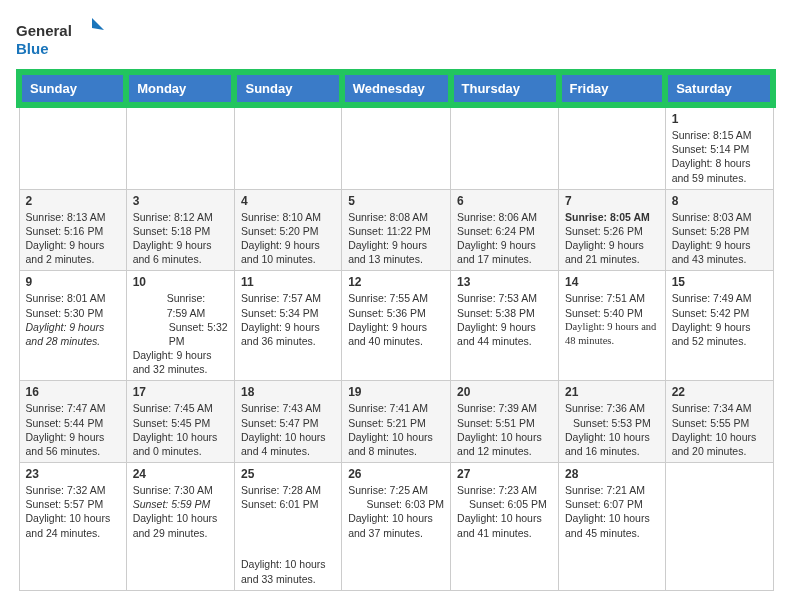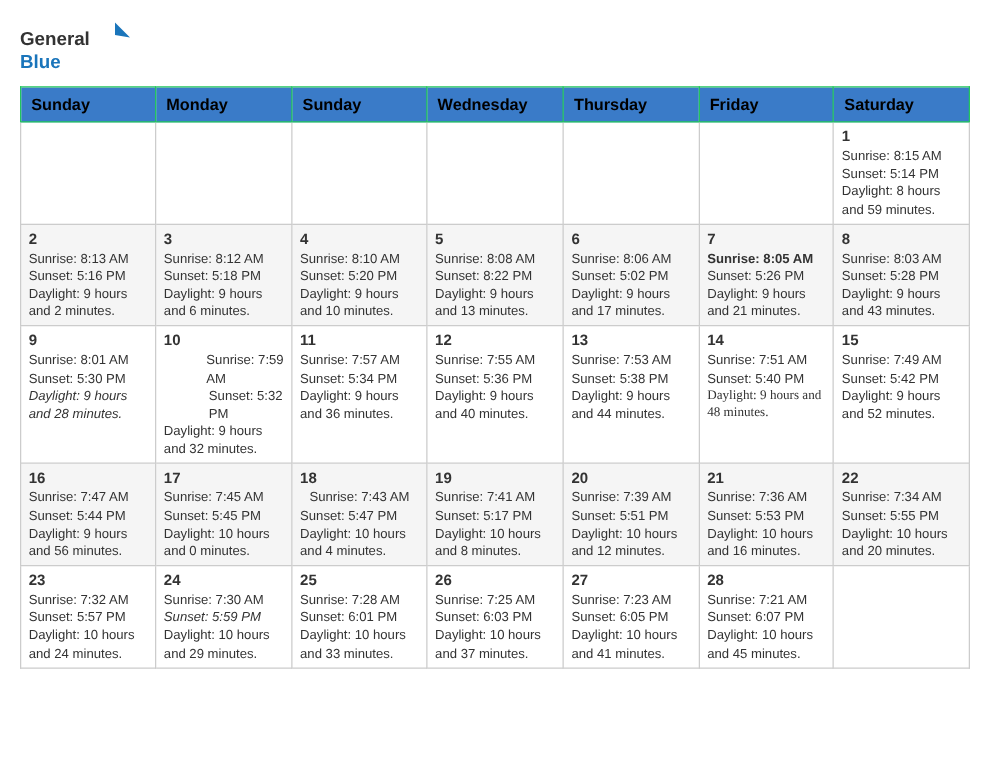--- a/index.html
+++ b/index.html
@@ -32,26 +32,26 @@
       font-size: 15px;
       color: #444;
     }
     .calendar-table {
       width: 100%;
       border-collapse: collapse;
       border: 1px solid #ccc;
     }
     .calendar-table th {
       background-color: #3a7bc8;
-      color: #000000;
+      color: #ffffff;
       text-align: left;
       padding: 6px 8px;
       font-size: 13px;
       font-weight: bold;
-      border: 1px solid #22c55e;
+      border: 6px solid #22c55e;
     }
     .calendar-table td {
       vertical-align: top;
       padding: 4px 6px;
       border: 1px solid #ccc;
       width: 110px;
       min-height: 80px;
       font-size: 10.5px;
       color: #333;
       background: #fff;
@@ -131,27 +131,27 @@
         </td>
         <td>
           <span class="day-num">4</span>
           <div style="line-height: 1.35;">Sunrise: 8:10 AM</div>
           <div style="line-height: 1.35;">Sunset: 5:20 PM</div>
           <div style="line-height: 1.35;">Daylight: 9 hours and 10 minutes.</div>
         </td>
         <td>
           <span class="day-num">5</span>
           <div style="line-height: 1.35;">Sunrise: 8:08 AM</div>
-          <div style="line-height: 1.35;">Sunset: 8:22 PM</div>
+          <div style="line-height: 1.35;">Sunset: 11:22 PM</div>
           <div style="line-height: 1.35;">Daylight: 9 hours and 13 minutes.</div>
         </td>
         <td>
           <span class="day-num">6</span>
           <div style="line-height: 1.35;">Sunrise: 8:06 AM</div>
-          <div style="line-height: 1.35;">Sunset: 5:02 PM</div>
+          <div style="line-height: 1.35;">Sunset: 6:24 PM</div>
           <div style="line-height: 1.35;">Daylight: 9 hours and 17 minutes.</div>
         </td>
         <td>
           <span class="day-num">7</span>
           <div style="line-height: 1.35; font-weight: bold;">Sunrise: 8:05 AM</div>
           <div style="line-height: 1.35;">Sunset: 5:26 PM</div>
           <div style="line-height: 1.35;">Daylight: 9 hours and 21 minutes.</div>
         </td>
         <td>
           <span class="day-num">8</span>
@@ -212,40 +212,40 @@
           <div style="line-height: 1.35;">Daylight: 9 hours and 56 minutes.</div>
         </td>
         <td>
           <span class="day-num">17</span>
           <div style="line-height: 1.35;">Sunrise: 7:45 AM</div>
           <div style="line-height: 1.35;">Sunset: 5:45 PM</div>
           <div style="line-height: 1.35;">Daylight: 10 hours and 0 minutes.</div>
         </td>
         <td>
           <span class="day-num">18</span>
-          <div style="line-height: 1.35; text-align: center;">Sunrise: 7:43 AM</div>
+          <div style="line-height: 1.35;">Sunrise: 7:43 AM</div>
           <div style="line-height: 1.35;">Sunset: 5:47 PM</div>
           <div style="line-height: 1.35;">Daylight: 10 hours and 4 minutes.</div>
         </td>
         <td>
           <span class="day-num">19</span>
           <div style="line-height: 1.35;">Sunrise: 7:41 AM</div>
-          <div style="line-height: 1.35;">Sunset: 5:17 PM</div>
+          <div style="line-height: 1.35;">Sunset: 5:21 PM</div>
           <div style="line-height: 1.35;">Daylight: 10 hours and 8 minutes.</div>
         </td>
         <td>
           <span class="day-num">20</span>
           <div style="line-height: 1.35;">Sunrise: 7:39 AM</div>
           <div style="line-height: 1.35;">Sunset: 5:51 PM</div>
           <div style="line-height: 1.35;">Daylight: 10 hours and 12 minutes.</div>
         </td>
         <td>
           <span class="day-num">21</span>
           <div style="line-height: 1.35;">Sunrise: 7:36 AM</div>
-          <div style="line-height: 1.35;">Sunset: 5:53 PM</div>
+          <div style="line-height: 1.35; text-align: center;">Sunset: 5:53 PM</div>
           <div style="line-height: 1.35;">Daylight: 10 hours and 16 minutes.</div>
         </td>
         <td>
           <span class="day-num">22</span>
           <div style="line-height: 1.35;">Sunrise: 7:34 AM</div>
           <div style="line-height: 1.35;">Sunset: 5:55 PM</div>
           <div style="line-height: 1.35;">Daylight: 10 hours and 20 minutes.</div>
         </td>
       </tr>
       <tr>
@@ -258,32 +258,32 @@
         <td>
           <span class="day-num">24</span>
           <div style="line-height: 1.35;">Sunrise: 7:30 AM</div>
           <div style="line-height: 1.35; font-style: italic;">Sunset: 5:59 PM</div>
           <div style="line-height: 1.35;">Daylight: 10 hours and 29 minutes.</div>
         </td>
         <td>
           <span class="day-num">25</span>
           <div style="line-height: 1.35;">Sunrise: 7:28 AM</div>
           <div style="line-height: 1.35;">Sunset: 6:01 PM</div>
-          <div style="line-height: 1.35;">Daylight: 10 hours and 33 minutes.</div>
+          <div style="line-height: 1.35; margin-top: 46px;">Daylight: 10 hours and 33 minutes.</div>
         </td>
         <td>
           <span class="day-num">26</span>
           <div style="line-height: 1.35;">Sunrise: 7:25 AM</div>
-          <div style="line-height: 1.35;">Sunset: 6:03 PM</div>
+          <div style="line-height: 1.35; text-align: right;">Sunset: 6:03 PM</div>
           <div style="line-height: 1.35;">Daylight: 10 hours and 37 minutes.</div>
         </td>
         <td>
           <span class="day-num">27</span>
           <div style="line-height: 1.35;">Sunrise: 7:23 AM</div>
-          <div style="line-height: 1.35;">Sunset: 6:05 PM</div>
+          <div style="line-height: 1.35; margin-left: 12px;">Sunset: 6:05 PM</div>
           <div style="line-height: 1.35;">Daylight: 10 hours and 41 minutes.</div>
         </td>
         <td>
           <span class="day-num">28</span>
           <div style="line-height: 1.35;">Sunrise: 7:21 AM</div>
           <div style="line-height: 1.35;">Sunset: 6:07 PM</div>
           <div style="line-height: 1.35;">Daylight: 10 hours and 45 minutes.</div>
         </td>
         <td class="day-cell-empty"></td>
       </tr>

